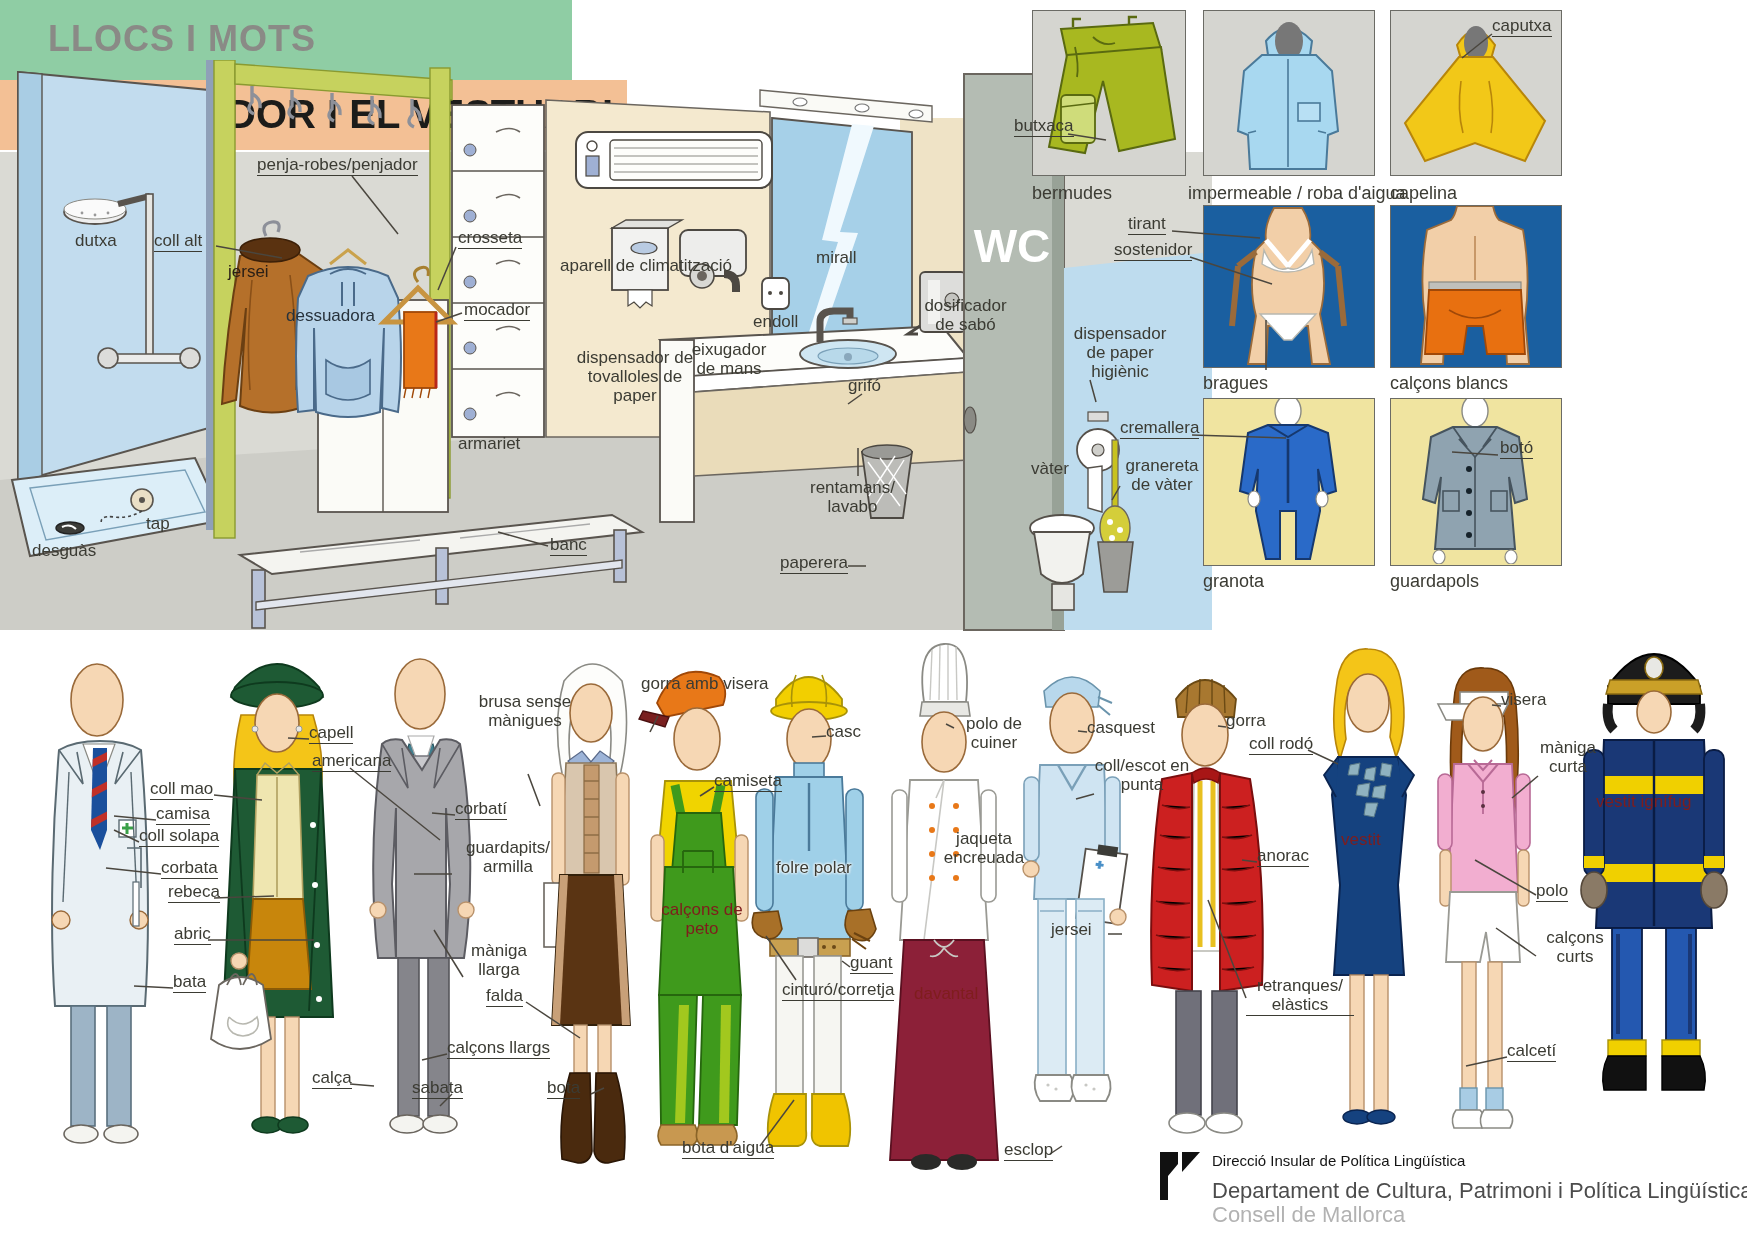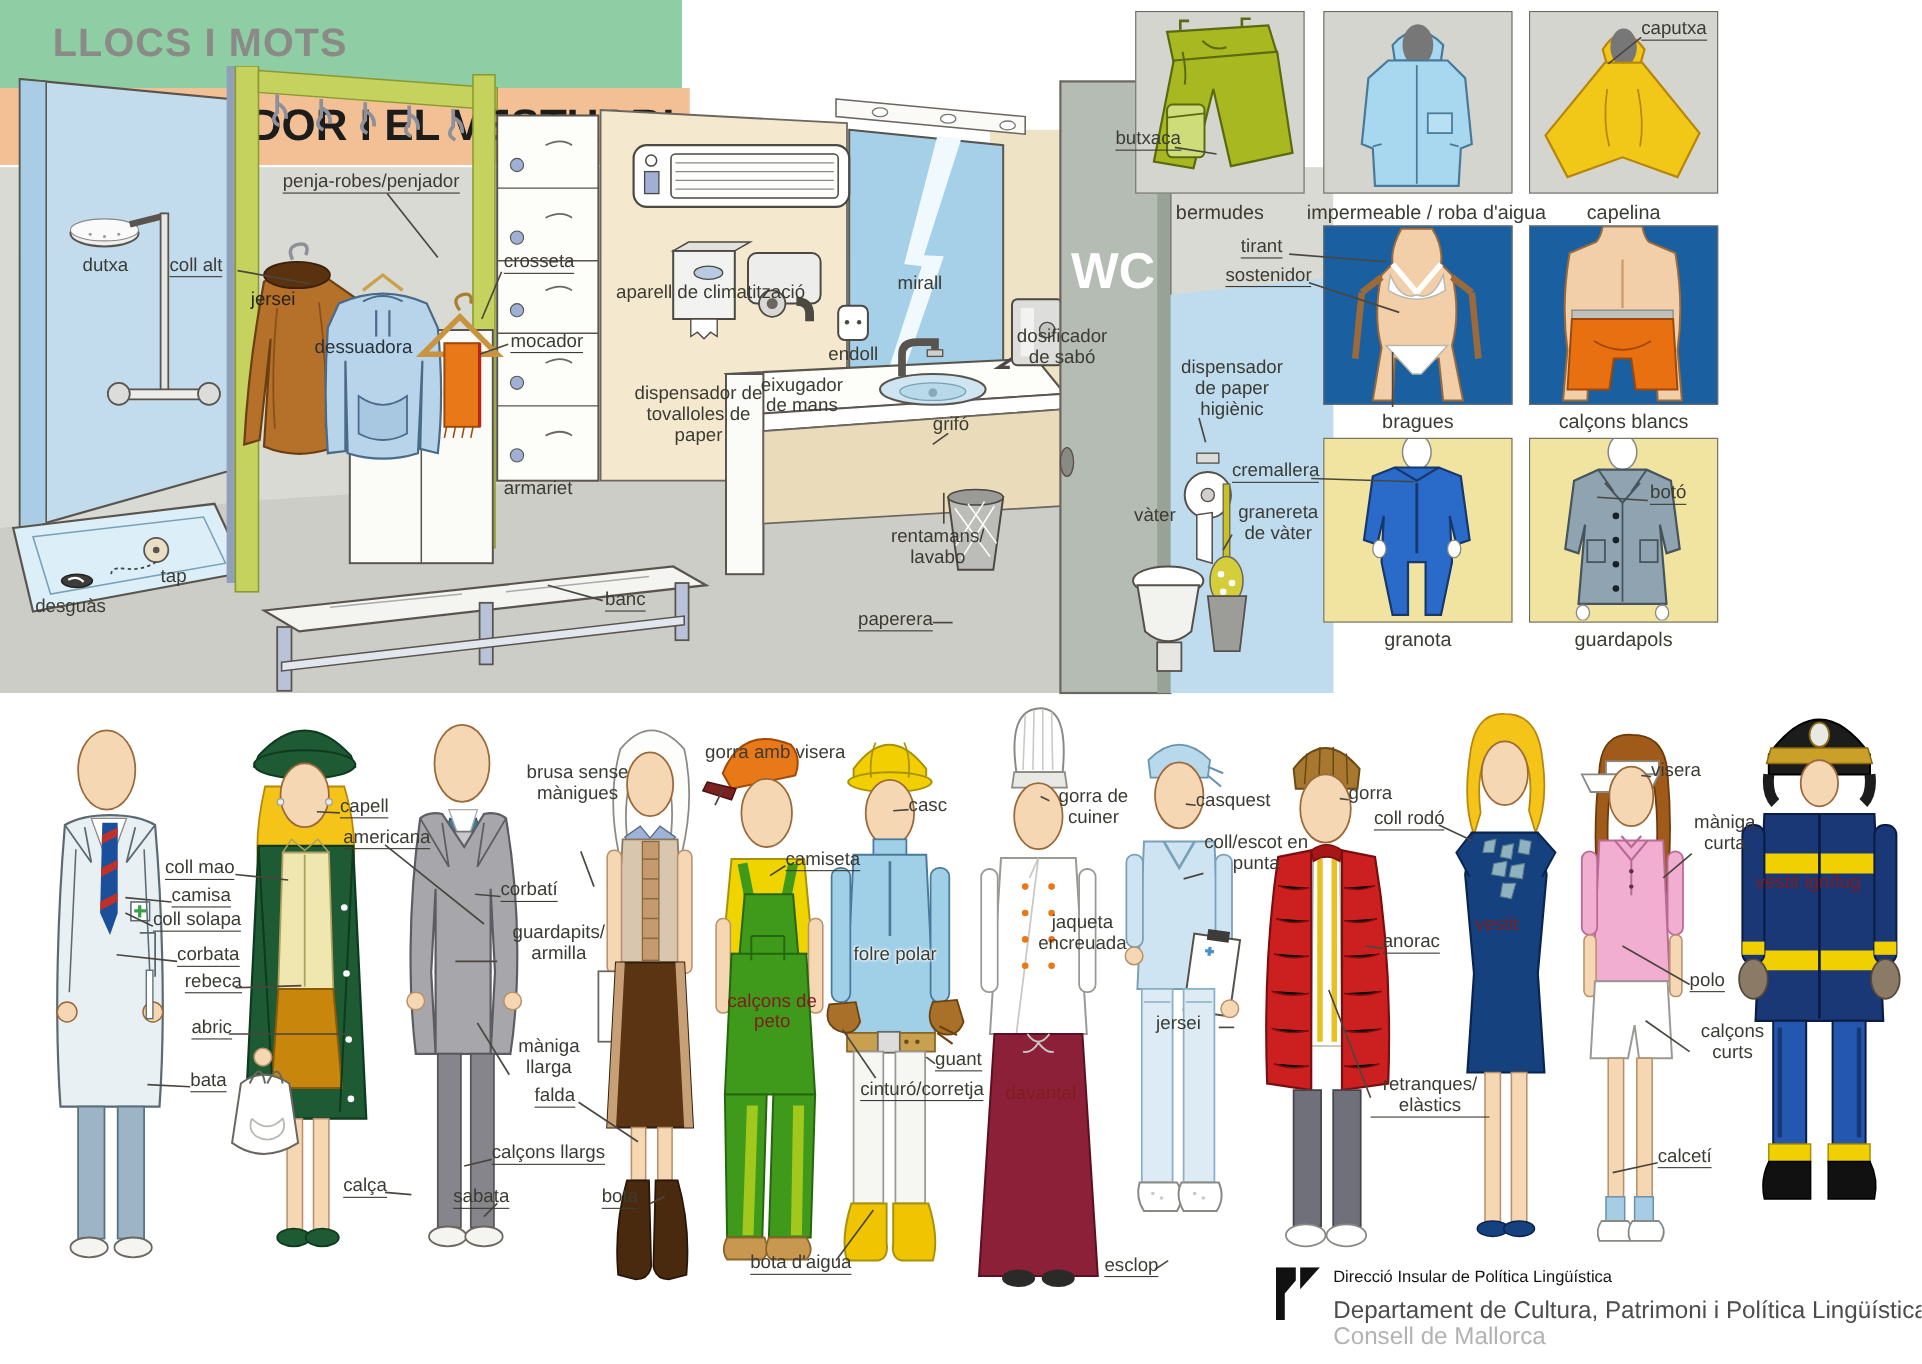--- a/index.html
+++ b/index.html
@@ -1,27 +1,27 @@
 <!DOCTYPE html>
 <html><head>
 <meta charset="utf-8">
 <style>
   html,body{margin:0;padding:0;background:#fff;}
   .page{position:relative;width:1747px;height:1240px;background:#fff;overflow:hidden;
         font-family:"Liberation Sans",sans-serif;color:#3b3b33;}
-  .band-green{position:absolute;left:0;top:0;width:620px;height:80px;background:#8fcda4;}
+  .band-green{position:absolute;left:0;top:0;width:572px;height:80px;background:#8fcda4;}
   .band-green span{position:absolute;left:48px;top:18px;font-size:36px;font-weight:bold;color:#8a8a86;letter-spacing:1px;}
   .band-peach{position:absolute;left:0;top:80px;width:627px;height:70px;background:#f3c095;}
   .band-peach span{position:absolute;left:50px;top:12px;font-size:40px;font-weight:bold;color:#1c1c1a;}
   .lbl{position:absolute;font-size:17px;line-height:1.12;color:#3b3b33;white-space:nowrap;}
   .lbl.wrap{white-space:normal;text-align:center;}
   .lbl.u{border-bottom:1.6px solid #3b3b33;padding-bottom:1px;}
   .lbl.w{color:#7f1d1d;}
   .lbl.halo{text-shadow:0 0 3px #fff,0 0 3px #fff,0 0 3px #fff;text-align:right;}
-  .lbl.c{text-align:center;}
+  .lbl.c{}
   .panel{position:absolute;border:1.6px solid #6b6b65;box-sizing:border-box;}
   svg{display:block;}
   .overlay{position:absolute;left:0;top:0;pointer-events:none;}
   .figure{position:absolute;}
   .footer-line{position:absolute;font-size:22px;white-space:nowrap;}
 </style>
 </head>
 <body>
 
 <div class="page">
@@ -704,21 +704,21 @@
   <div class="lbl u" style="left:412px;top:1078px">sabata</div>
   <div class="lbl u" style="left:547px;top:1078px">bota</div>
   <div class="lbl" style="left:641px;top:674px">gorra amb visera</div>
   <div class="lbl u" style="left:714px;top:771px">camiseta</div>
   <div class="lbl w wrap c" style="left:660px;top:900px;width:84px">calçons de peto</div>
   <div class="lbl" style="left:826px;top:722px">casc</div>
   <div class="lbl halo" style="left:776px;top:858px">folre polar</div>
   <div class="lbl u" style="left:850px;top:953px">guant</div>
   <div class="lbl u" style="left:782px;top:980px">cinturó/corretja</div>
   <div class="lbl u" style="left:682px;top:1138px">bota d'aigua</div>
-  <div class="lbl wrap" style="left:954px;top:714px;width:80px">gorra de cuiner</div>
+  <div class="lbl wrap" style="left:954px;top:714px;width:80px">polo de cuiner</div>
   <div class="lbl wrap" style="left:934px;top:829px;width:100px">jaqueta encreuada</div>
   <div class="lbl w" style="left:914px;top:984px">davantal</div>
   <div class="lbl" style="left:1087px;top:718px">casquest</div>
   <div class="lbl wrap" style="left:1094px;top:756px;width:96px">coll/escot en punta</div>
   <div class="lbl" style="left:1051px;top:920px">jersei</div>
   <div class="lbl u" style="left:1004px;top:1140px">esclop</div>
   <div class="lbl" style="left:1226px;top:711px">gorra</div>
   <div class="lbl u" style="left:1257px;top:846px">anorac</div>
   <div class="lbl wrap u" style="left:1246px;top:976px;width:108px">retranques/ elàstics</div>
   <div class="lbl u" style="left:1249px;top:734px">coll rodó</div>

